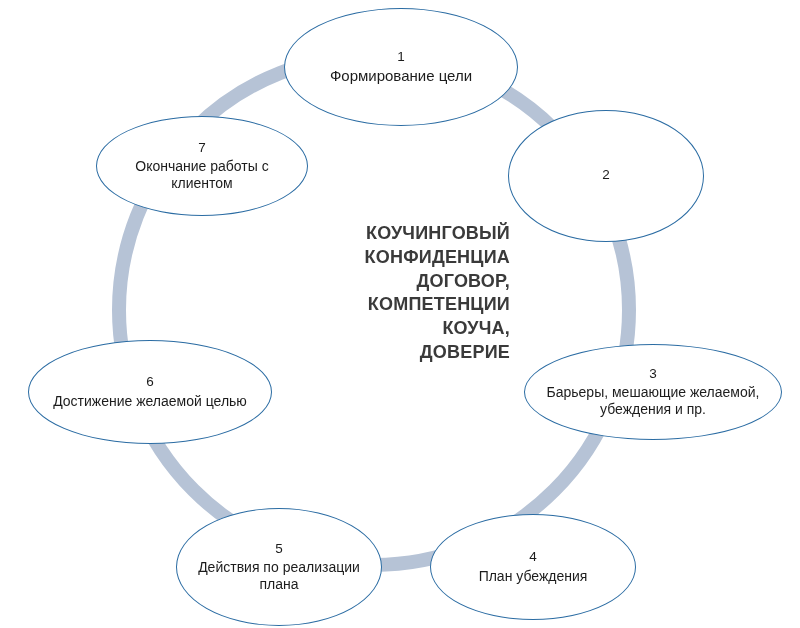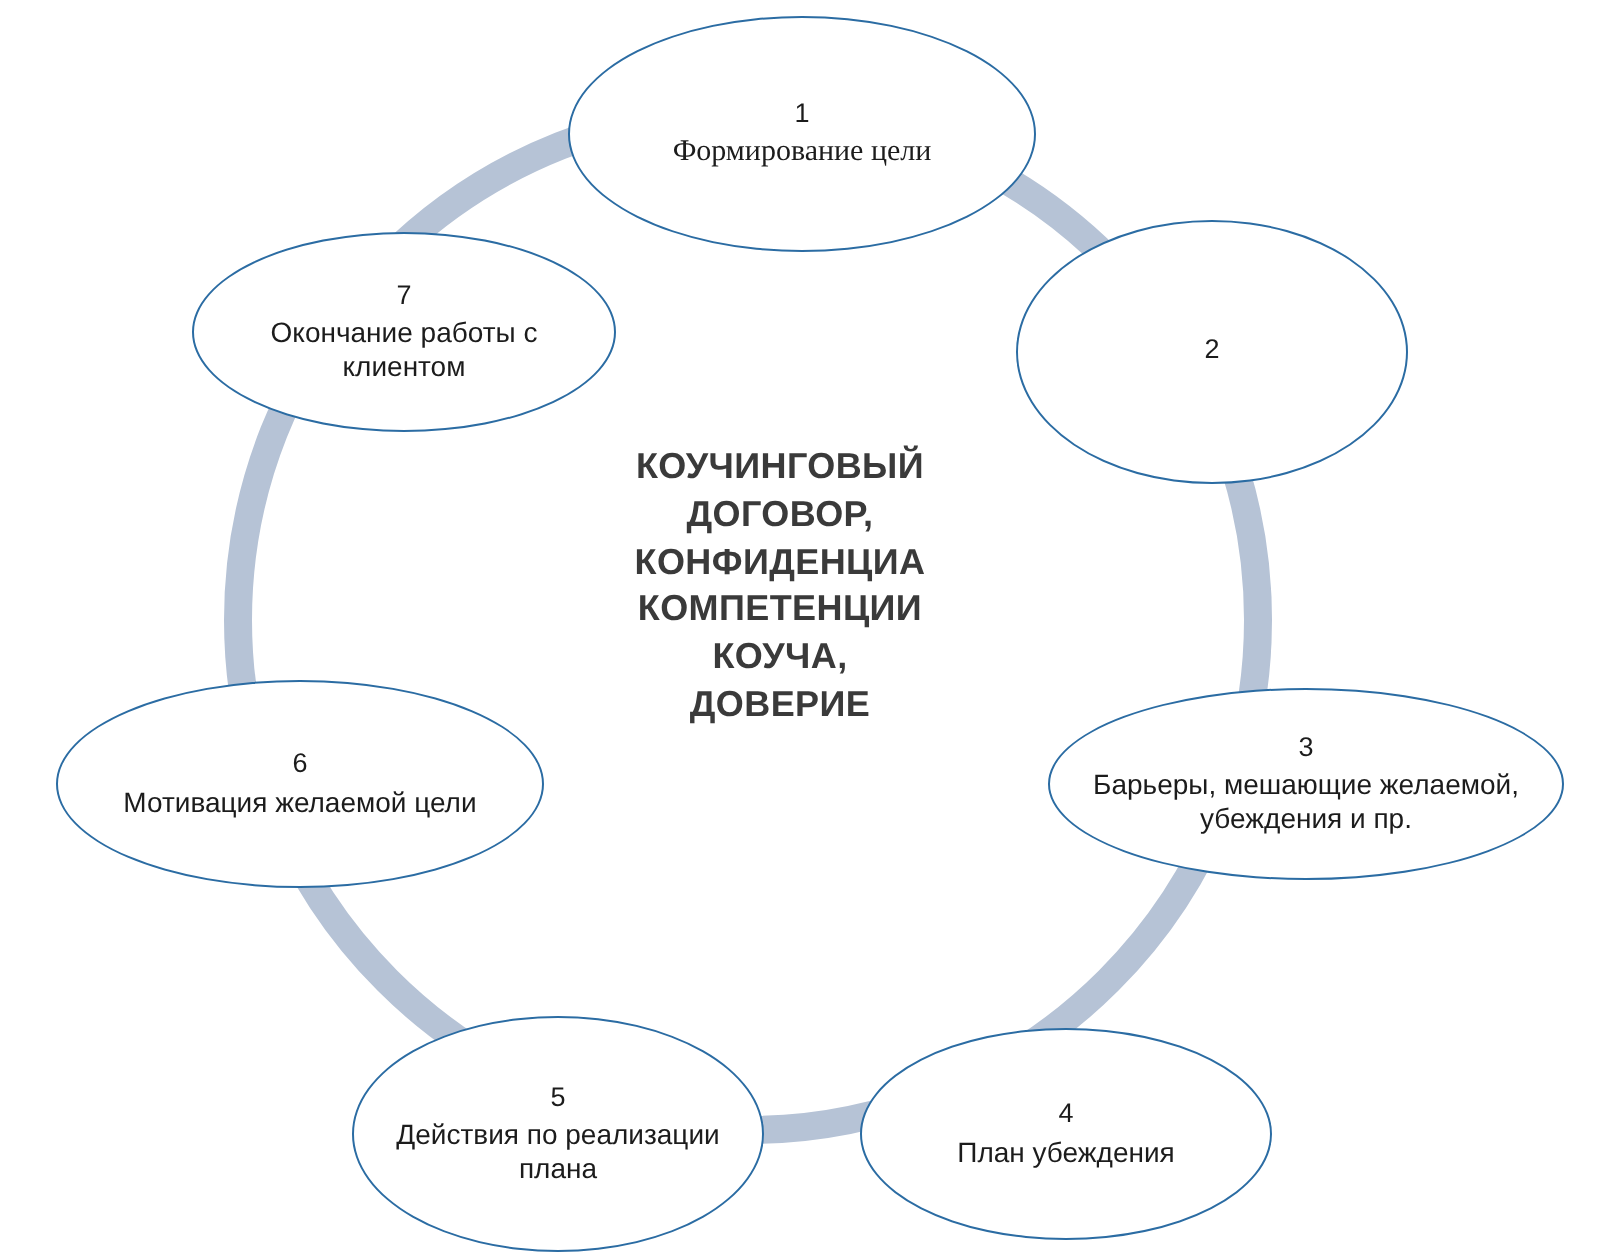--- a/index.html
+++ b/index.html
@@ -26,21 +26,21 @@
     box-sizing: border-box;
   }
   .center-text {
     position: absolute;
     left: 270px;
     top: 222px;
     width: 240px;
     height: 200px;
     display: flex;
     flex-direction: column;
-    align-items: center;
+    align-items: flex-end;
     justify-content: flex-start;
     text-align: center;
     font-size: 18px;
     font-weight: bold;
     color: #3a3a3a;
     line-height: 1.32;
     letter-spacing: 0.2px;
   }
   .node {
     position: absolute;
@@ -61,21 +61,21 @@
     margin-bottom: 3px;
   }
   .node .lbl {
     font-size: 14px;
     line-height: 1.22;
     padding: 0 8px;
   }
 
   
   #node-1 { left: 284px; top: 8px;   width: 234px; height: 118px; }
-  #node-1 .lbl { font-size: 15px; font-family: Liberation Serif, serif; }
+  #node-1 .lbl { font-size: 15px; }
 
   #node-2 { left: 508px; top: 110px; width: 196px; height: 132px; }
 
   #node-3 { left: 524px; top: 344px; width: 258px; height: 96px; }
 
   #node-4 { left: 430px; top: 514px; width: 206px; height: 106px; }
 
   #node-5 { left: 176px; top: 508px; width: 206px; height: 118px; }
 
   #node-6 { left: 28px;  top: 340px; width: 244px; height: 104px; }
@@ -84,22 +84,22 @@
 </style>
 </head>
 <body>
 
 <div id="canvas">
 
   <div class="ring"></div>
 
   <div class="center-text">
     <span>КОУЧИНГОВЫЙ</span>
+    <span>КОНФИДЕНЦИА</span>
     <span>ДОГОВОР,</span>
-    <span>КОНФИДЕНЦИА</span>
     <span>КОМПЕТЕНЦИИ</span>
     <span>КОУЧА,</span>
     <span>ДОВЕРИЕ</span>
   </div>
 
   <div class="node" id="node-1">
     <span class="num">1</span>
     <span class="lbl">Формирование цели</span>
   </div>
 
@@ -117,21 +117,21 @@
     <span class="lbl">План убеждения</span>
   </div>
 
   <div class="node" id="node-5">
     <span class="num">5</span>
     <span class="lbl">Действия по реализации плана</span>
   </div>
 
   <div class="node" id="node-6">
     <span class="num">6</span>
-    <span class="lbl">Мотивация желаемой цели</span>
+    <span class="lbl">Достижение желаемой целью</span>
   </div>
 
   <div class="node" id="node-7">
     <span class="num">7</span>
     <span class="lbl">Окончание работы с клиентом</span>
   </div>
 
 </div>
 
 </body></html>

